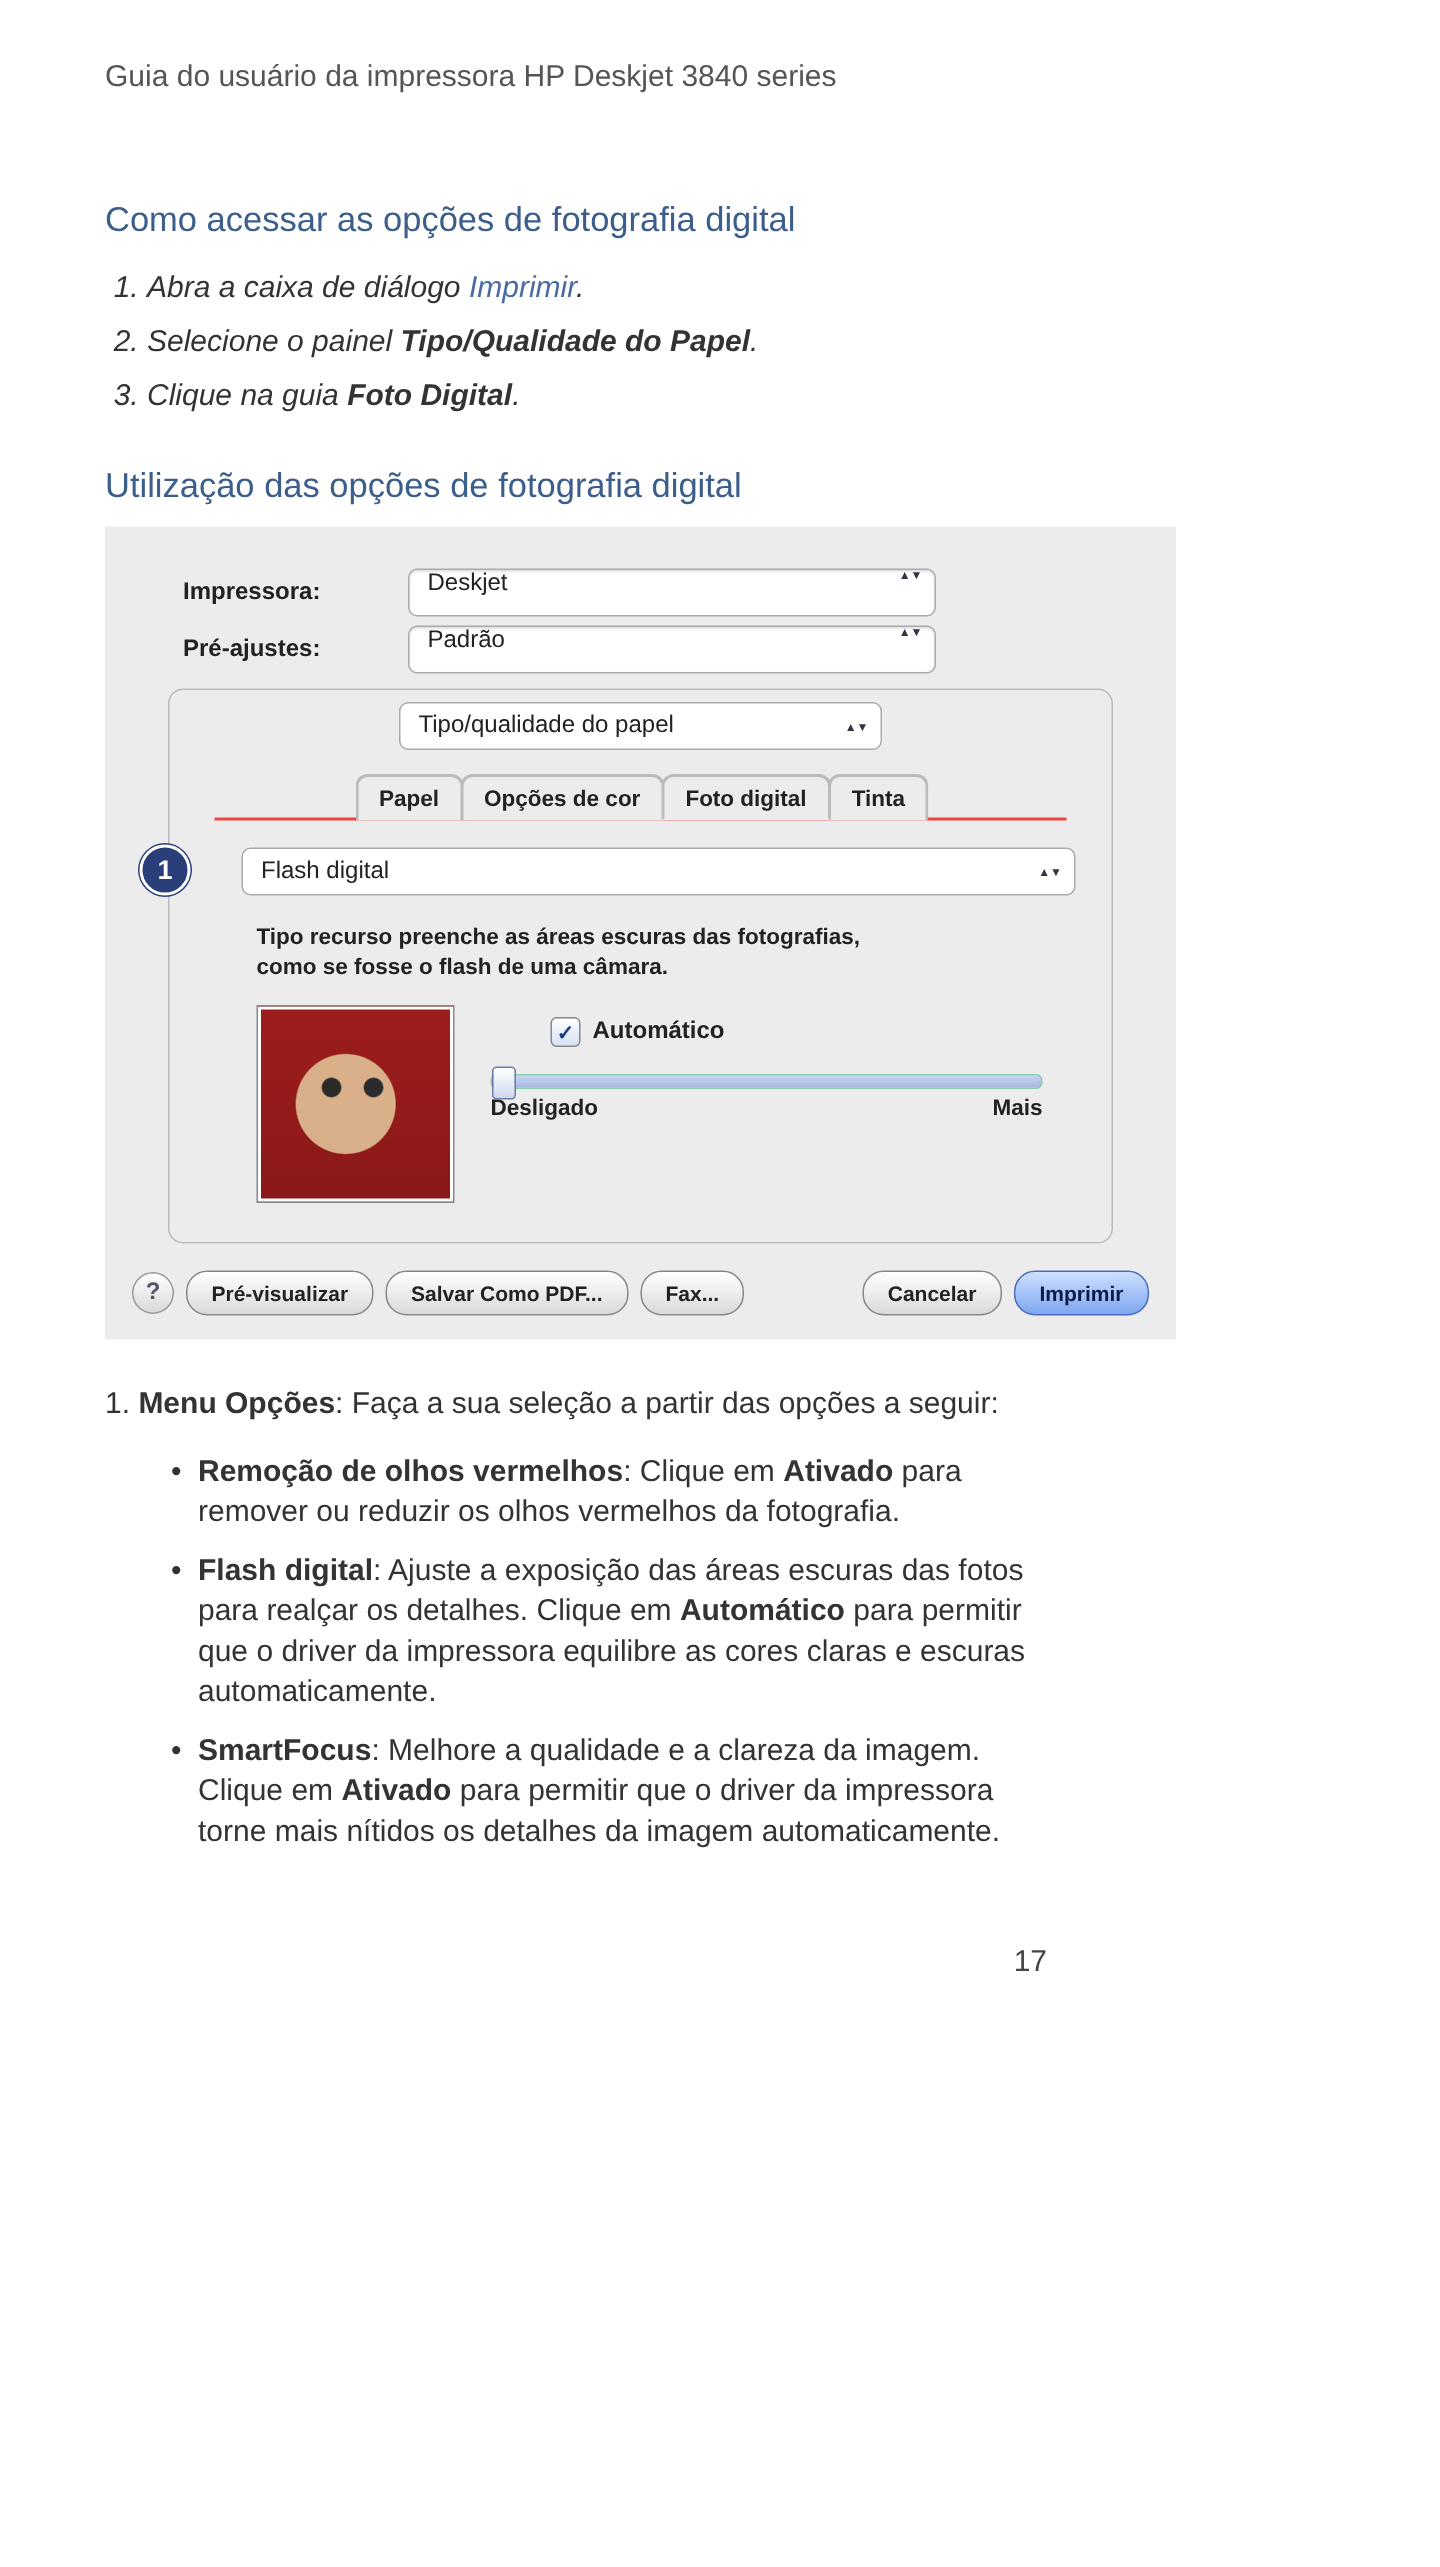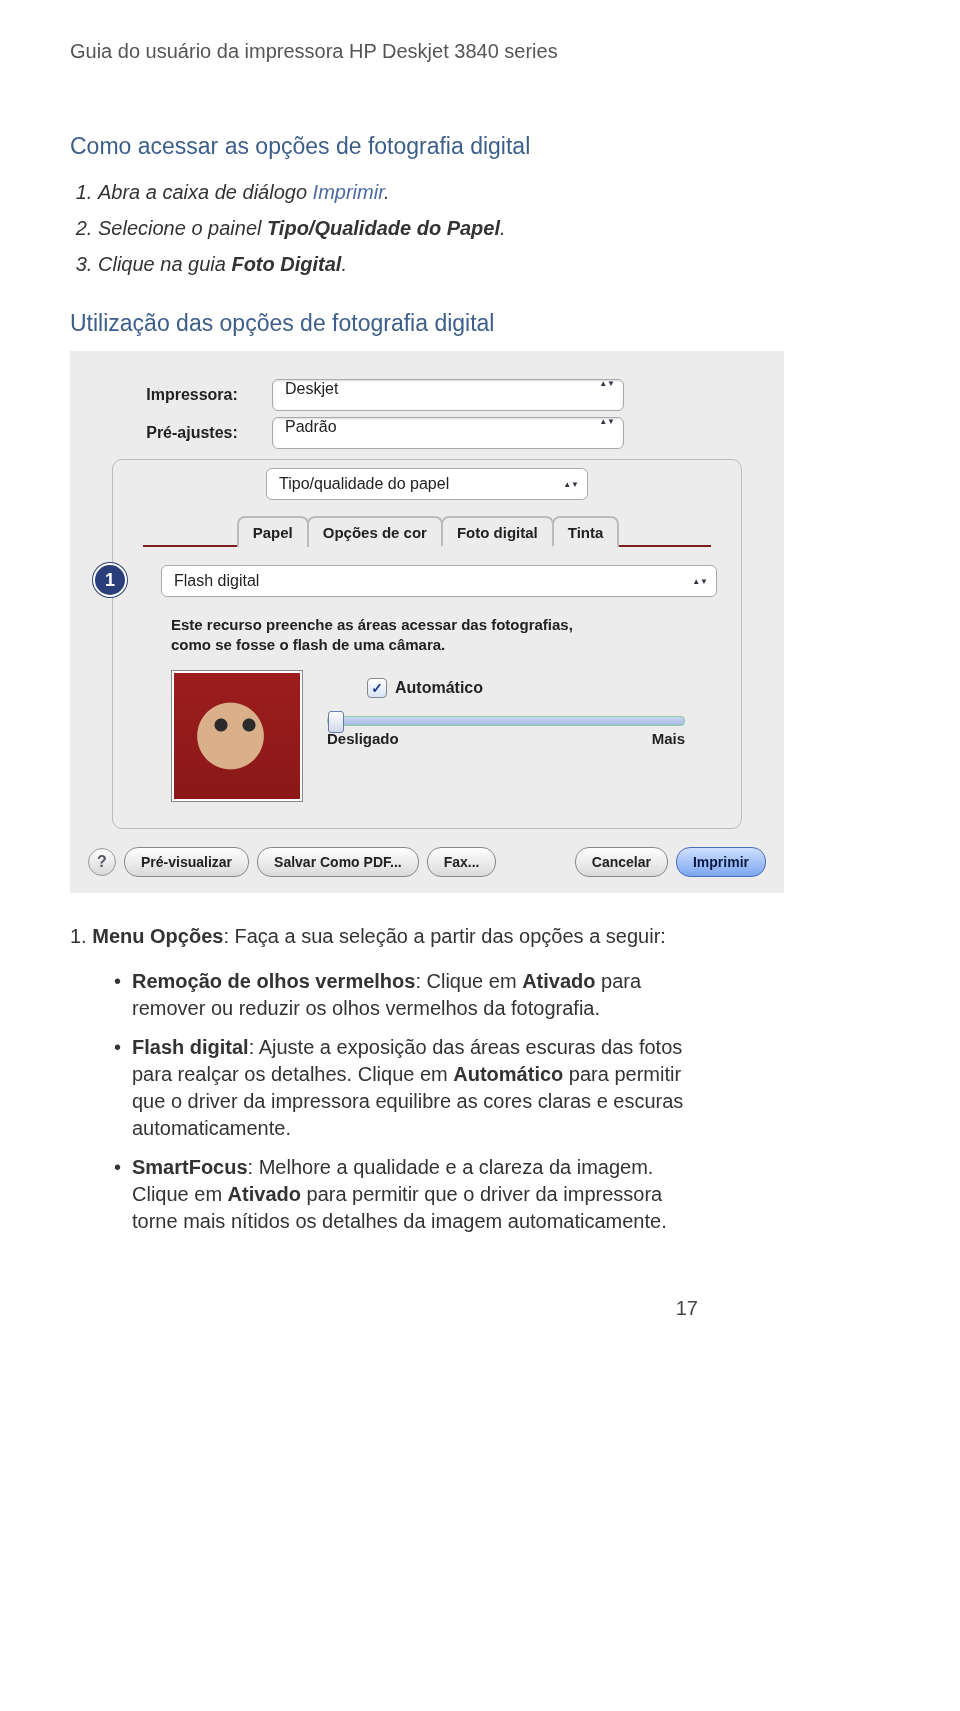--- a/index.html
+++ b/index.html
@@ -54,21 +54,21 @@
     font-size: 16px;
     color: #222;
   }
   .ss-row {
     display: flex;
     align-items: center;
     margin: 6px 30px 6px 40px;
   }
   .ss-label {
     width: 140px;
-    text-align: center;
+    text-align: left;
     padding-right: 10px;
     font-weight: bold;
     color: #222;
   }
   .ss-select {
     flex: 1;
     height: 30px;
     border: 1px solid #aaa;
     border-radius: 6px;
     background: #fff;
@@ -103,21 +103,21 @@
     border-radius: 6px;
     background: #fff;
     display:flex;align-items:center;justify-content:space-between;
     padding:0 8px 0 12px;
   }
   .ss-tabs {
     display:flex;
     gap:0;
     justify-content:center;
     margin: 14px 30px 0 30px;
-    border-bottom: 2px solid #7f1d1d;
+    border-bottom: 2px solid #ef4444;
   }
   .ss-tab {
     padding: 6px 14px 4px 14px;
     border: 2px solid #bbb;
     border-bottom: none;
     border-radius: 8px 8px 0 0;
     background: #ececec;
     margin-right: -2px;
     position: relative;
     top: 2px;
@@ -191,21 +191,21 @@
     padding-top: 8px;
   }
   .ss-checkrow {
     display:flex;align-items:center;gap:8px;font-weight:bold;margin-left:40px;
   }
   .ss-check {
     width:18px;height:18px;border:1px solid #888;border-radius:4px;
     background:linear-gradient(#fff,#d6e2f5);
     display:flex;align-items:center;justify-content:center;font-size:14px;color:#1b3a8a;
   }
-  .ss-slider-wrap { margin: 18px 22px 6px 0; }
+  .ss-slider-wrap { margin: 18px 12px 6px 0; }
   .ss-slider-track {
     height: 8px;background:linear-gradient(#c8d6f2,#a8b8e0);border:1px solid #8ca;border-radius:4px;
     position:relative;margin-bottom:4px;
   }
   .ss-slider-thumb {
     position:absolute;left:0%;top:-6px;width:14px;height:20px;background:linear-gradient(#fff,#cfd8ea);
     border:1px solid #6b7ca8;border-radius:3px;
   }
   .ss-slider-labels {
     display:flex;justify-content:space-between;font-weight:bold;font-size:15px;margin-top:4px;
@@ -319,21 +319,21 @@
       </div>
 
       <div class="ss-inner">
         <div class="ss-callout">1</div>
 
         <div class="ss-option-select">
           <span>Flash digital</span>
           <span class="ss-updown">▲▼</span>
         </div>
 
-        <div class="ss-desc">Este recurso preenche as áreas acessar das fotografias, como se fosse o flash de uma câmara.</div>
+        <div class="ss-desc">Tipo recurso preenche as áreas escuras das fotografias, como se fosse o flash de uma câmara.</div>
 
         <div class="ss-photo-row">
           <div class="ss-photo"></div>
           <div class="ss-controls">
             <div class="ss-checkrow">
               <div class="ss-check">✓</div>
               <span>Automático</span>
             </div>
             <div class="ss-slider-wrap">
               <div class="ss-slider-track">

